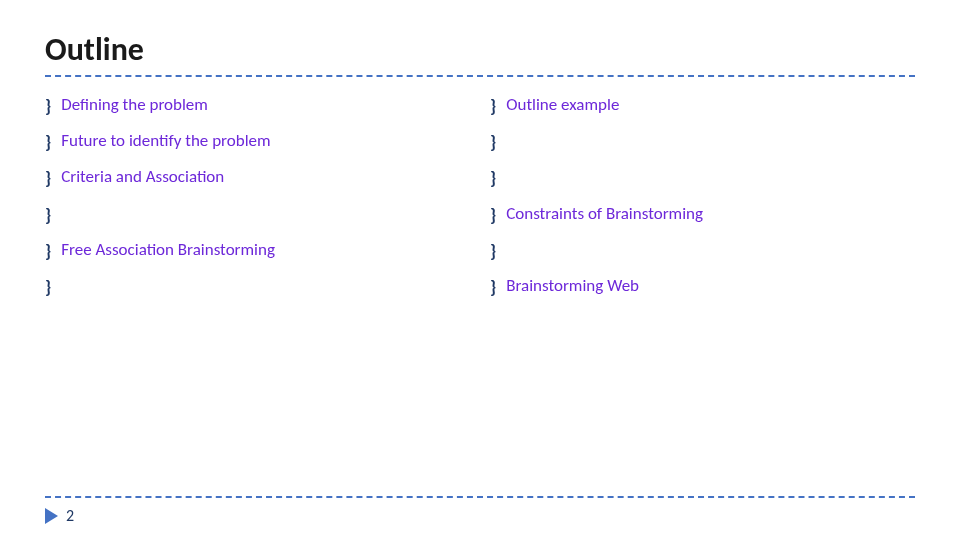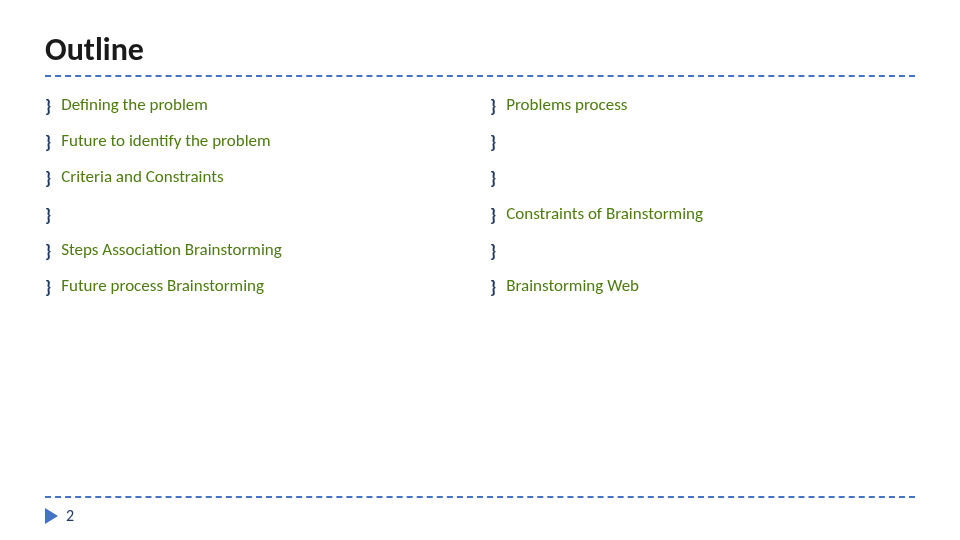--- a/index.html
+++ b/index.html
@@ -61,21 +61,21 @@
     .bullet-icon {
       color: #1f3864;
       font-size: 18px;
       margin-right: 10px;
       flex-shrink: 0;
       margin-top: 1px;
       font-weight: bold;
     }
 
     .bullet-text {
-      color: #4d7c0f;
+      color: #6d28d9;
       font-size: 17px;
     }
 
     .bottom-divider {
       border: none;
       border-top: 2px dashed #4472c4;
       width: 100%;
       margin-bottom: 8px;
     }
 
@@ -117,53 +117,52 @@
     <hr class="title-divider">
   </div>
 
   <div class="content-area">
   <div class="bullet-item">
         <span class="bullet-icon">}</span>
         <span class="bullet-text">Defining  the problem</span>
       </div>
       <div class="bullet-item">
         <span class="bullet-icon">}</span>
-        <span class="bullet-text">Problems process</span>
+        <span class="bullet-text">Outline example</span>
       </div>
       <div class="bullet-item">
         <span class="bullet-icon">}</span>
         <span class="bullet-text">Future to identify the problem</span>
       </div>
       <div class="bullet-item">
         <span class="bullet-icon">}</span>
       </div>
       <div class="bullet-item">
         <span class="bullet-icon">}</span>
-        <span class="bullet-text">Criteria and Constraints</span>
+        <span class="bullet-text">Criteria and Association</span>
       </div>
       <div class="bullet-item">
         <span class="bullet-icon">}</span>
       </div>
       <div class="bullet-item">
         <span class="bullet-icon">}</span>
       </div>
       <div class="bullet-item">
         <span class="bullet-icon">}</span>
         <span class="bullet-text">Constraints of Brainstorming</span>
       </div>
       <div class="bullet-item">
         <span class="bullet-icon">}</span>
-        <span class="bullet-text">Steps Association  Brainstorming</span>
+        <span class="bullet-text">Free Association  Brainstorming</span>
       </div>
       <div class="bullet-item">
         <span class="bullet-icon">}</span>
       </div>
       <div class="bullet-item">
         <span class="bullet-icon">}</span>
-        <span class="bullet-text">Future process Brainstorming</span>
       </div>
       <div class="bullet-item">
         <span class="bullet-icon">}</span>
         <span class="bullet-text">Brainstorming Web</span>
       </div>
     </div>
 
   <div class="bottom-section">
     <hr class="bottom-divider">
     <div class="page-number-area">

